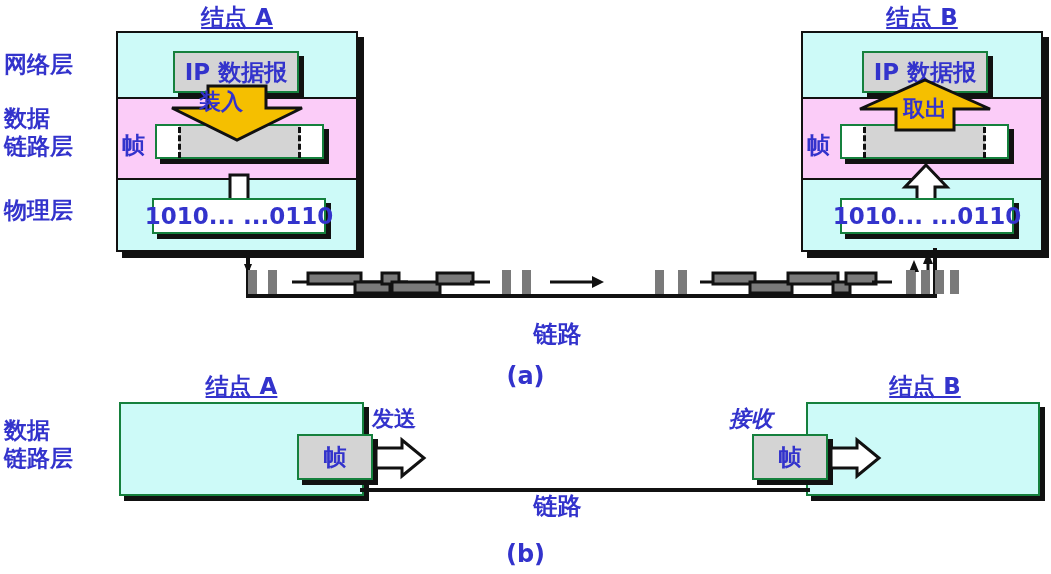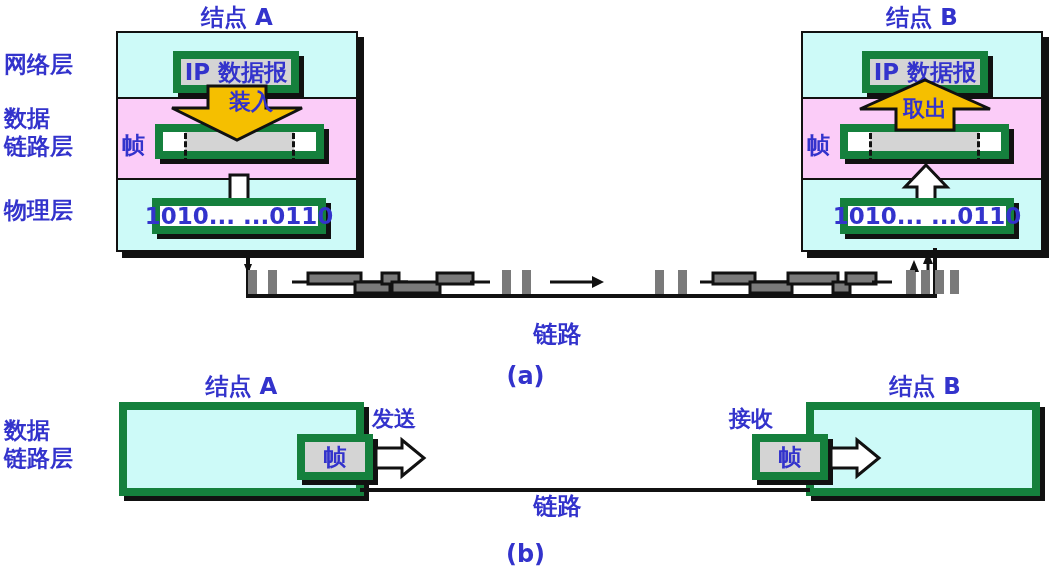--- a/index.html
+++ b/index.html
@@ -8,39 +8,39 @@
     font-family:"DejaVu Sans","Liberation Sans",sans-serif;
   }
   .abs{position:absolute;}
   .lbl{
     color:#3333cc;font-weight:bold;white-space:nowrap;
     font-family:"DejaVu Sans","Liberation Sans",sans-serif;
   }
   
   .hardbox{
     position:absolute;
-    border:8px solid #15803d;
+    border:2px solid #15803d;
     box-shadow:5px 5px 0 0 #111111;
     box-sizing:border-box;
   }
   .cyan{background:#cdfaf8;}
   .pink{background:#fbccf8;}
   .gray{background:#d4d4d4;}
   .white{background:#ffffff;text-align:right;}
 
   
   .node{
     position:absolute;border:2px solid #111;box-sizing:border-box;
     box-shadow:6px 6px 0 0 #111111;
   }
   .node .band{position:absolute;left:0;right:0;box-sizing:border-box;}
   .band-div{position:absolute;left:0;right:0;height:2px;background:#111;}
 
   
-  .t-nodename{font-size:23px;}
+  .t-nodename{font-size:23px;text-decoration:underline;}
   .t-layer{font-size:23px;line-height:28px;text-align:left;}
   .t-ip{font-size:23px;}
   .t-frame{font-size:23px;}
   .t-bits{font-size:23px;letter-spacing:0px;}
   .t-arrowword{font-size:22px;}
   .t-link{font-size:24px;padding-left:32px;}
   .t-fig{font-size:24px;}
 
   
   .ctr{display:flex;align-items:center;justify-content:center;}
@@ -84,21 +84,21 @@
   <div class="abs" style="left:22px;top:0;right:22px;bottom:0;background:#d4d4d4;"></div>
   <div class="abs" style="left:21px;top:1px;width:0;height:31px;border-left:3px dashed #111;"></div>
   <div class="abs" style="right:21px;top:1px;width:0;height:31px;border-left:3px dashed #111;"></div>
 </div>
 
 <div class="abs" style="left:170px;top:86px;width:134px;height:56px;">
   <svg width="134" height="56" viewBox="0 0 134 56">
     <polygon points="38,0 96,0 96,22 132,22 67,54 2,22 38,22" fill="#f5bf00" stroke="#111111" stroke-width="3"></polygon>
   </svg>
 </div>
-<div class="abs lbl t-arrowword ctr" style="left:184px;top:88px;width:134px;height:28px;">
+<div class="abs lbl t-arrowword ctr" style="left:154px;top:88px;width:134px;height:28px;">
   <span>装入</span>
 </div>
 
 <div class="abs" style="left:216px;top:175px;width:46px;height:50px;">
   <svg width="46" height="50" viewBox="0 0 46 50">
     <polygon points="14,0 32,0 32,28 44,28 23,48 2,28 14,28" fill="#ffffff" stroke="#111111" stroke-width="3"></polygon>
   </svg>
 </div>
 
 <div class="hardbox white ctr lbl t-bits" style="left:152px;top:198px;width:174px;height:36px;">
@@ -232,21 +232,21 @@
 <div class="hardbox cyan" style="left:119px;top:402px;width:245px;height:94px;"></div>
 
 <div class="hardbox cyan" style="left:806px;top:402px;width:234px;height:94px;"></div>
 
 <div class="abs" style="left:360px;top:488px;width:450px;height:4px;background:#111111;"></div>
 
 <div class="abs lbl t-arrowword" style="left:372px;top:404px;">
   <span>发送</span>
 </div>
 
-<div class="abs lbl t-arrowword" style="left:729px;top:404px;">
+<div class="abs lbl t-arrowword" style="left:729px;top:404px;font-style:italic;">
   <span>接收</span>
 </div>
 
 <div class="hardbox gray ctr lbl t-frame" style="left:297px;top:434px;width:76px;height:46px;">
   <span>帧</span>
 </div>
 
 <div class="abs" style="left:376px;top:438px;width:50px;height:40px;">
   <svg width="50" height="40" viewBox="0 0 50 40">
     <polygon points="0,10 26,10 26,2 48,20 26,38 26,30 0,30" fill="#ffffff" stroke="#111111" stroke-width="3"></polygon>

